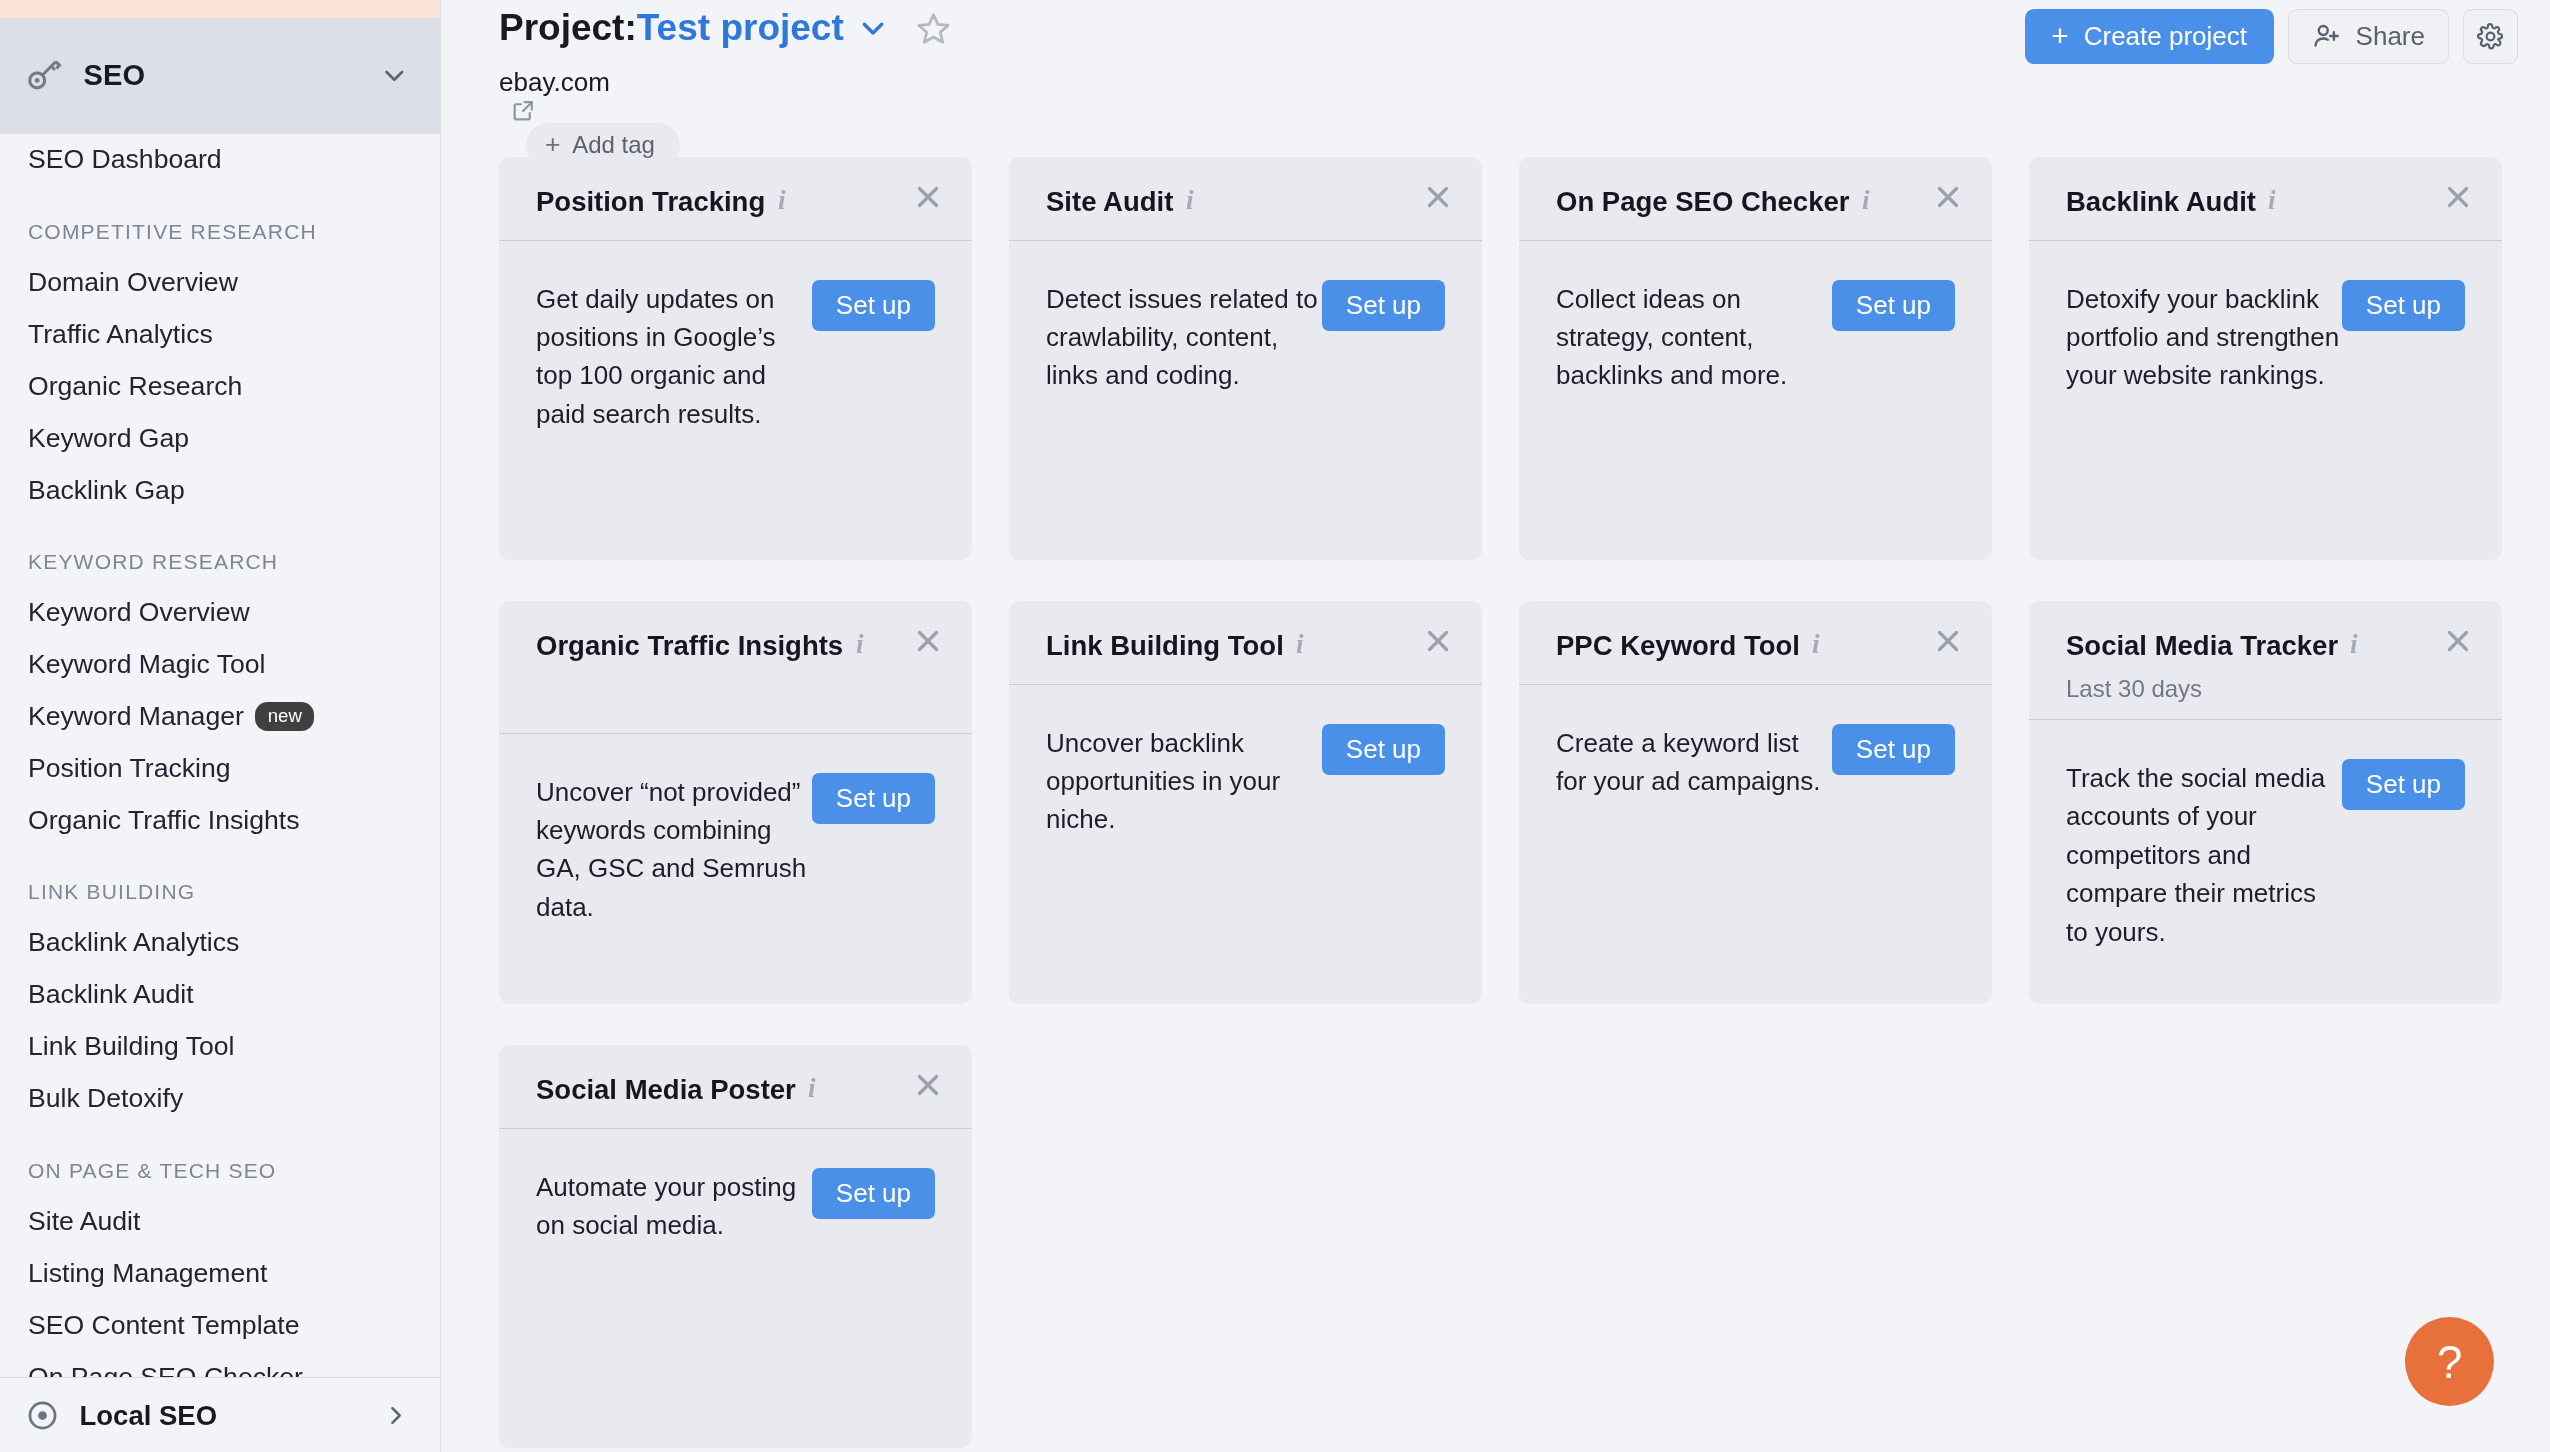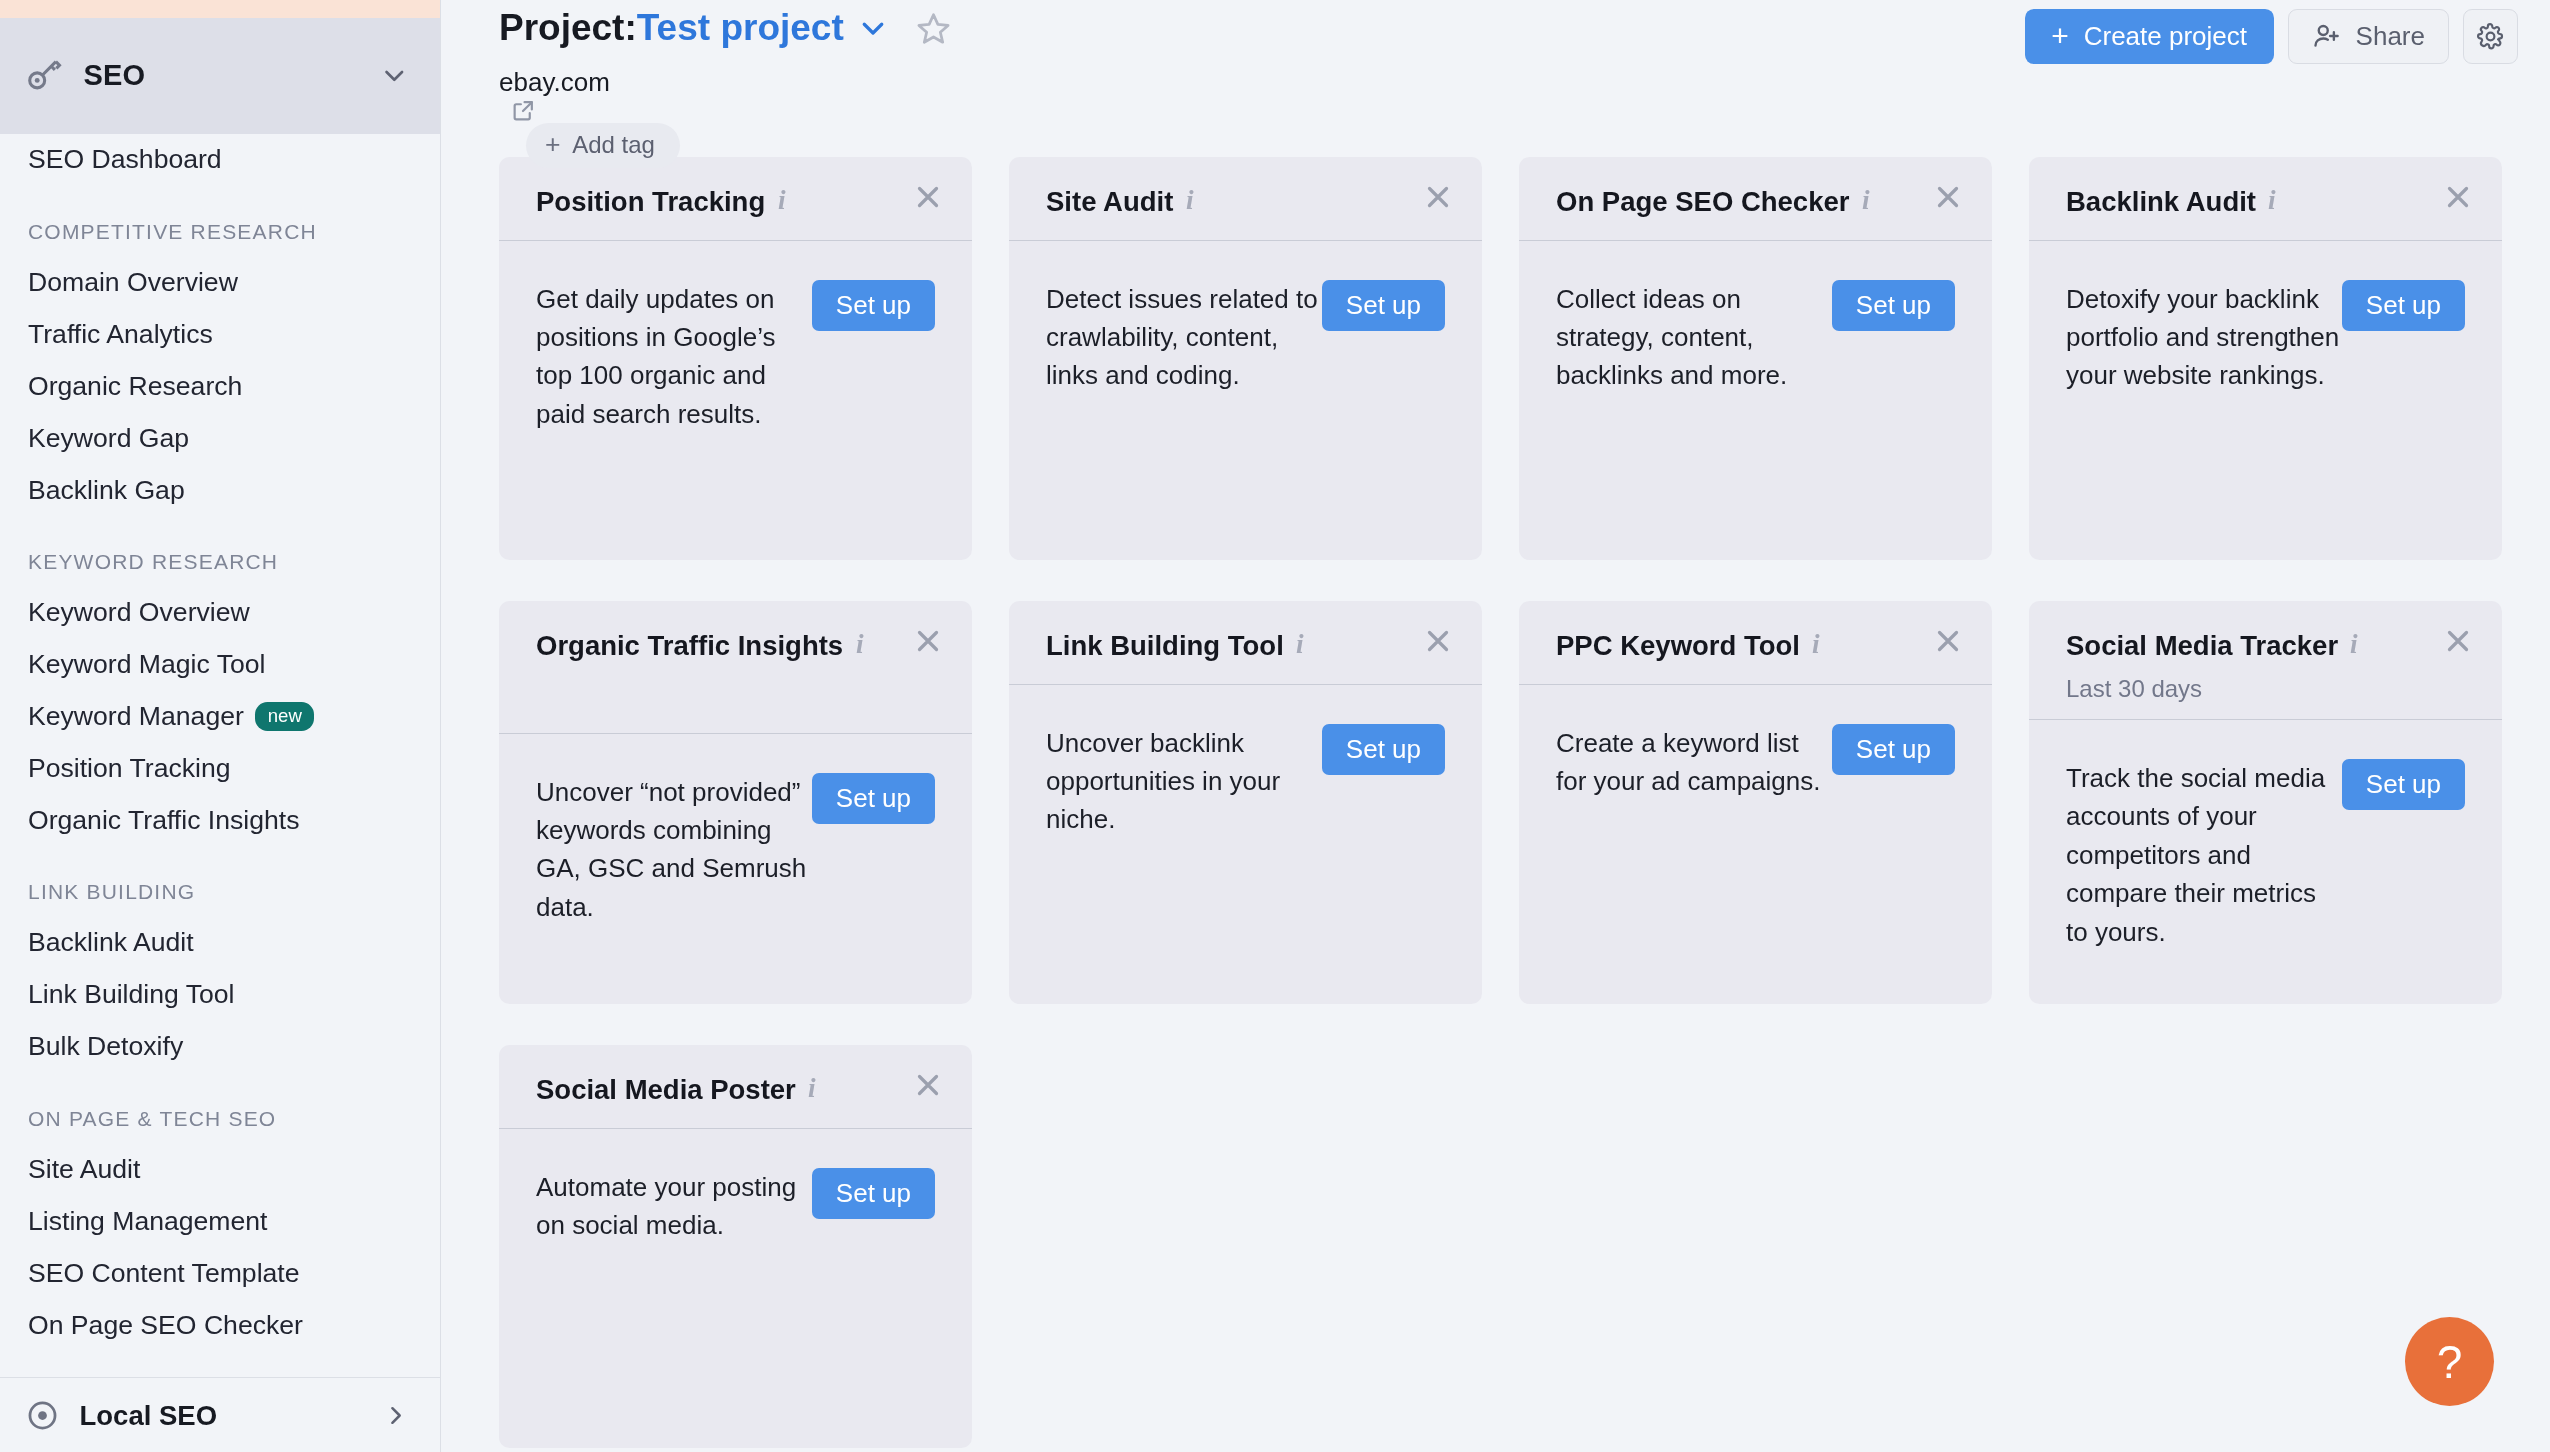--- a/index.html
+++ b/index.html
@@ -38,21 +38,21 @@
   .nav-item {
     height: 52px; display: flex; align-items: center;
     padding-left: 28px; font-size: 26.6px; color: #222531;
     cursor: pointer; white-space: nowrap;
   }
   .nav-group {
     font-size: 21px; color: #7F8596; letter-spacing: 1.2px;
     padding: 34px 0 12.4px 28px; text-transform: uppercase;
   }
   .badge-new {
-    display: inline-block; background: #0f766e; color: #fff;
+    display: inline-block; background: #404040; color: #fff;
     font-size: 18.6px; border-radius: 12.4px; padding: 2.7px 12.4px 4.4px;
     margin-left: 11.5px; line-height: 1.15; font-weight: 500;
   }
   .sidebar-footer {
     border-top: 1.8px solid #DCDFE6;
     height: 76px; display: flex; align-items: center;
     padding: 0 32px 0 25px; gap: 19.5px;
   }
   .sidebar-footer .label { font-size: 27.5px; font-weight: bold; color:#171A22; flex:1; }
   .pin-ico { width: 35px; height: 35px; display:block; }
@@ -223,20 +223,23 @@
           <span>Keyword Manager</span>
           <span class="badge-new">new</span>
         </div>
         <div class="nav-item">
           <span>Position Tracking</span>
         </div>
         <div class="nav-item">
           <span>Organic Traffic Insights</span>
         </div>
         <div class="nav-group">LINK BUILDING</div>
+        <div class="nav-item">
+          <span>Backlink Analytics</span>
+        </div>
         <div class="nav-item">
           <span>Backlink Audit</span>
         </div>
         <div class="nav-item">
           <span>Link Building Tool</span>
         </div>
         <div class="nav-item">
           <span>Bulk Detoxify</span>
         </div>
         <div class="nav-group">ON PAGE &amp; TECH SEO</div>

